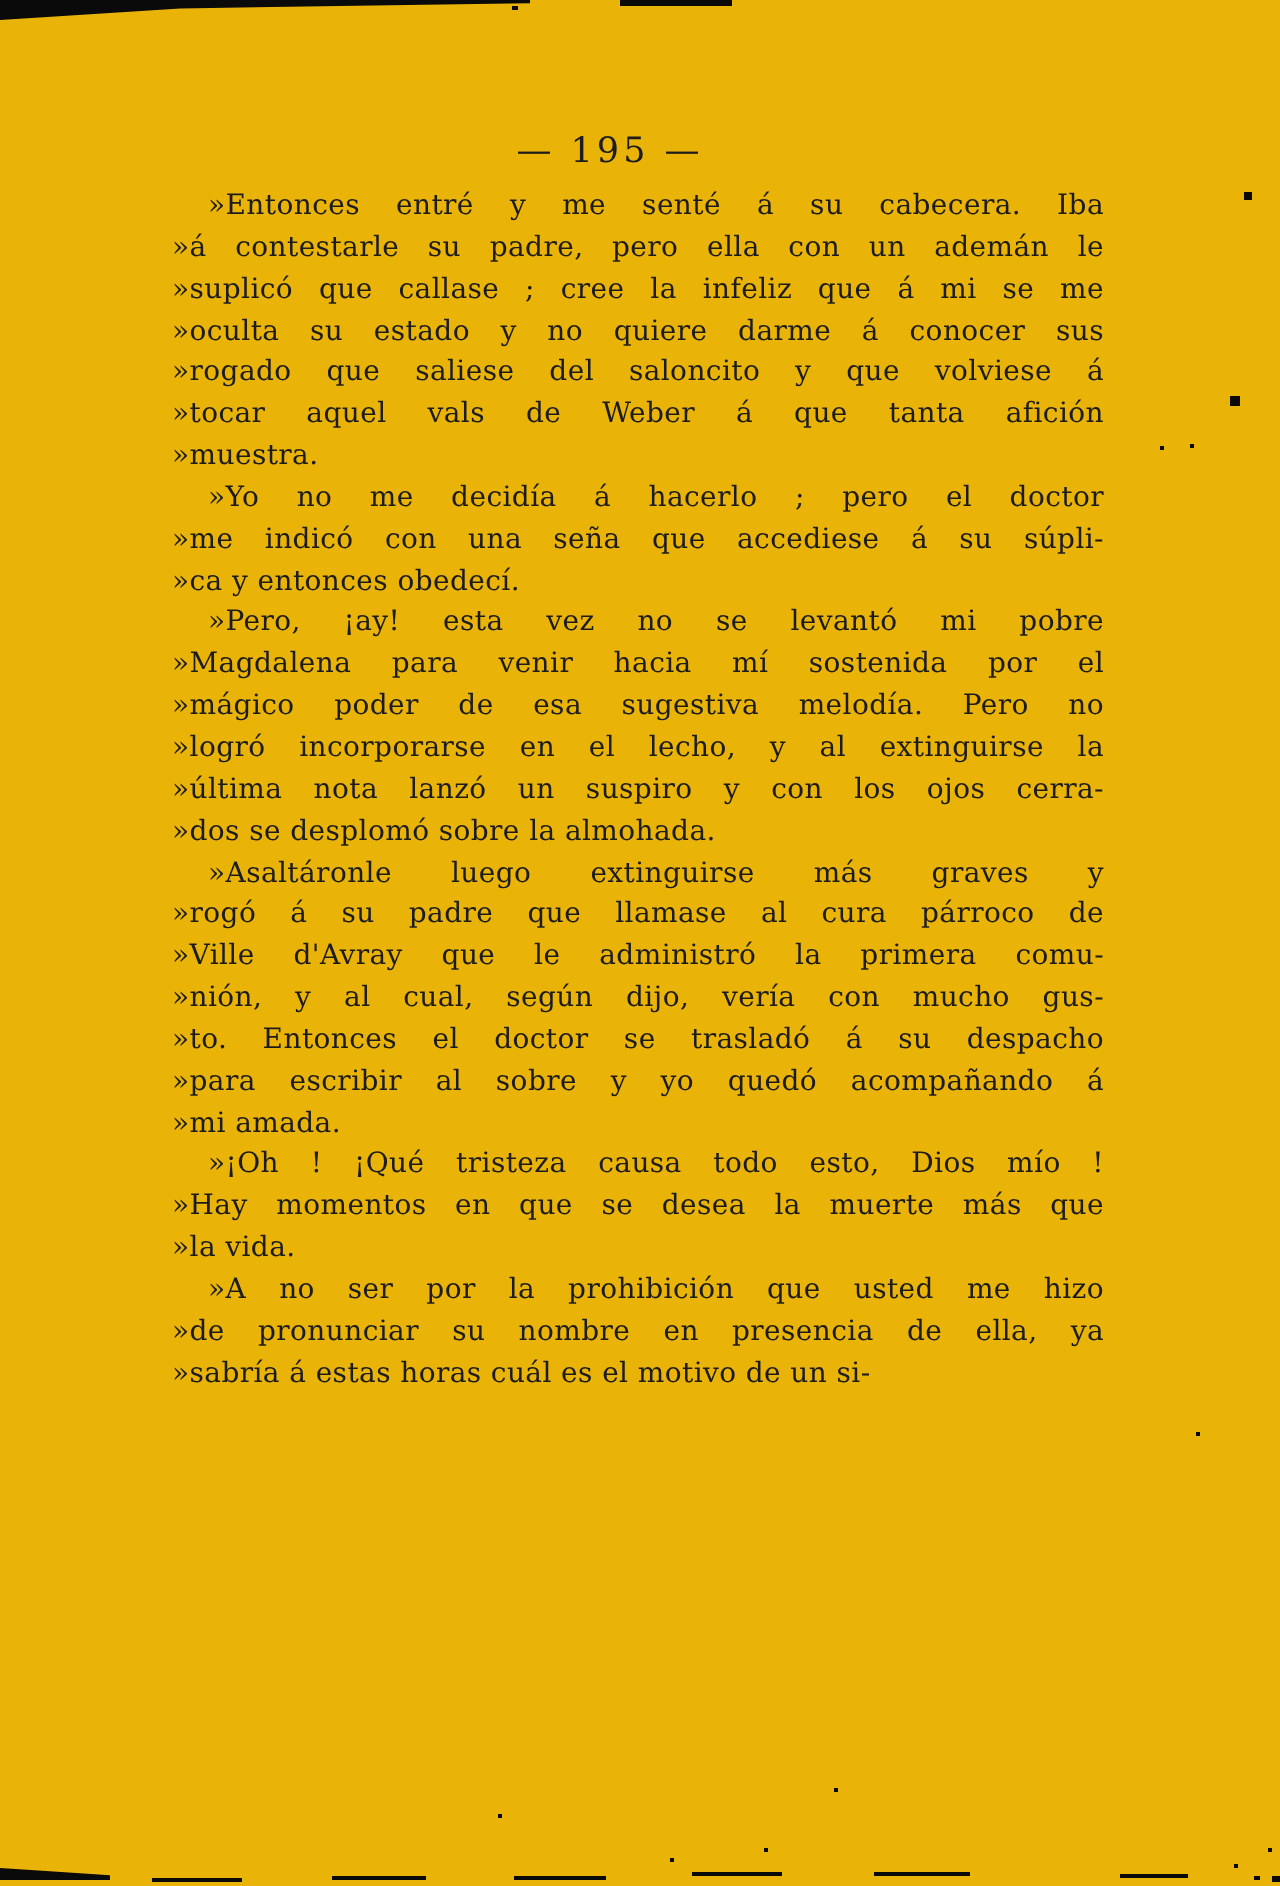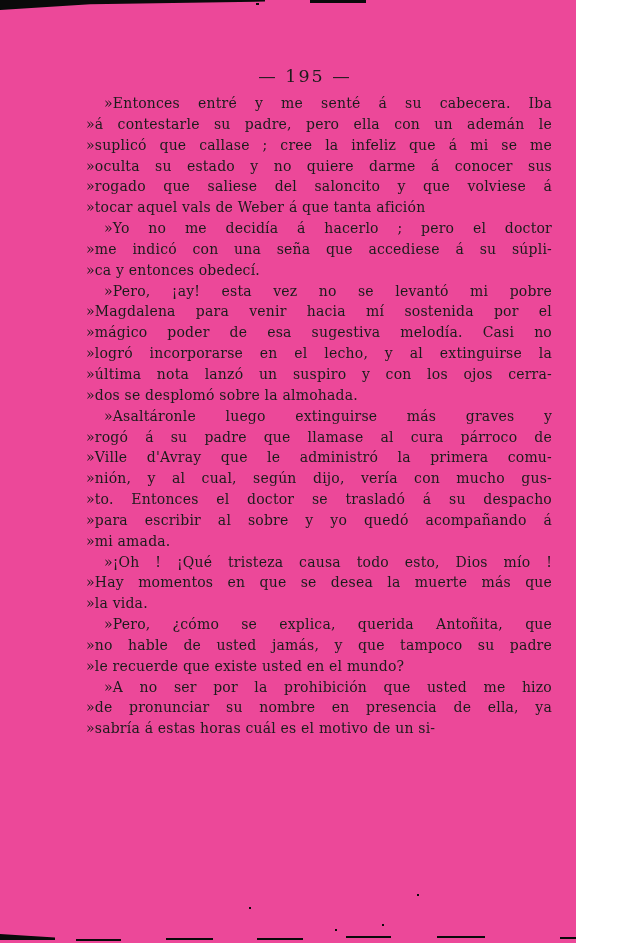--- a/index.html
+++ b/index.html
@@ -2,23 +2,23 @@
 <html><head>
 <meta charset="utf-8">
 <style>
   html, body {
     margin: 0;
     padding: 0;
     background: #ffffff;
   }
   .page {
     position: relative;
-    width: 576px;
+    width: 640px;
     height: 943px;
-    background: #ec4899;
+    background: #eab308;
     overflow: hidden;
     font-family: "DejaVu Serif", "Liberation Serif", serif;
     color: #1c1c1c;
   }
   .page-number {
     position: absolute;
     top: 66px;
     left: 86px;
     width: 438px;
     text-align: center;
@@ -69,52 +69,48 @@
   <div class="page-number">— 195 —</div>
 
   <div class="text-block">
     <div class="para">
       <div class="line">»Entonces entré y me senté á su cabecera. Iba</div>
       <div class="line">»á contestarle su padre, pero ella con un ademán le</div>
       <div class="line">»suplicó que callase ; cree la infeliz que á mi se me</div>
       <div class="line">»oculta su estado y no quiere darme á conocer sus</div>
       <div class="line">»rogado que saliese del saloncito y que volviese á</div>
       <div class="line">»tocar aquel vals de Weber á que tanta afición</div>
+      <div class="line">»muestra.</div>
     </div>
     <div class="para">
       <div class="line">»Yo no me decidía á hacerlo ; pero el doctor</div>
       <div class="line">»me indicó con una seña que accediese á su súpli-</div>
       <div class="line">»ca y entonces obedecí.</div>
     </div>
     <div class="para">
       <div class="line">»Pero, ¡ay! esta vez no se levantó mi pobre</div>
       <div class="line">»Magdalena para venir hacia mí sostenida por el</div>
-      <div class="line">»mágico poder de esa sugestiva melodía. Casi no</div>
+      <div class="line">»mágico poder de esa sugestiva melodía. Pero no</div>
       <div class="line">»logró incorporarse en el lecho, y al extinguirse la</div>
       <div class="line">»última nota lanzó un suspiro y con los ojos cerra-</div>
       <div class="line">»dos se desplomó sobre la almohada.</div>
     </div>
     <div class="para">
       <div class="line">»Asaltáronle luego extinguirse más graves y</div>
       <div class="line">»rogó á su padre que llamase al cura párroco de</div>
       <div class="line">»Ville d'Avray que le administró la primera comu-</div>
       <div class="line">»nión, y al cual, según dijo, vería con mucho gus-</div>
       <div class="line">»to. Entonces el doctor se trasladó á su despacho</div>
       <div class="line">»para escribir al sobre y yo quedó acompañando á</div>
       <div class="line">»mi amada.</div>
     </div>
     <div class="para">
       <div class="line">»¡Oh ! ¡Qué tristeza causa todo esto, Dios mío !</div>
       <div class="line">»Hay momentos en que se desea la muerte más que</div>
       <div class="line">»la vida.</div>
-    </div>
-    <div class="para">
-      <div class="line">»Pero, ¿cómo se explica, querida Antoñita, que</div>
-      <div class="line">»no hable de usted jamás, y que tampoco su padre</div>
-      <div class="line">»le recuerde que existe usted en el mundo?</div>
     </div>
     <div class="para">
       <div class="line">»A no ser por la prohibición que usted me hizo</div>
       <div class="line">»de pronunciar su nombre en presencia de ella, ya</div>
       <div class="line">»sabría á estas horas cuál es el motivo de un si-</div>
     </div>
   </div>
 
   <div class="ink" style="left:622px; top:96px;  width:4px; height:4px;"></div>
   <div class="ink" style="left:615px; top:198px; width:5px; height:5px;"></div>

